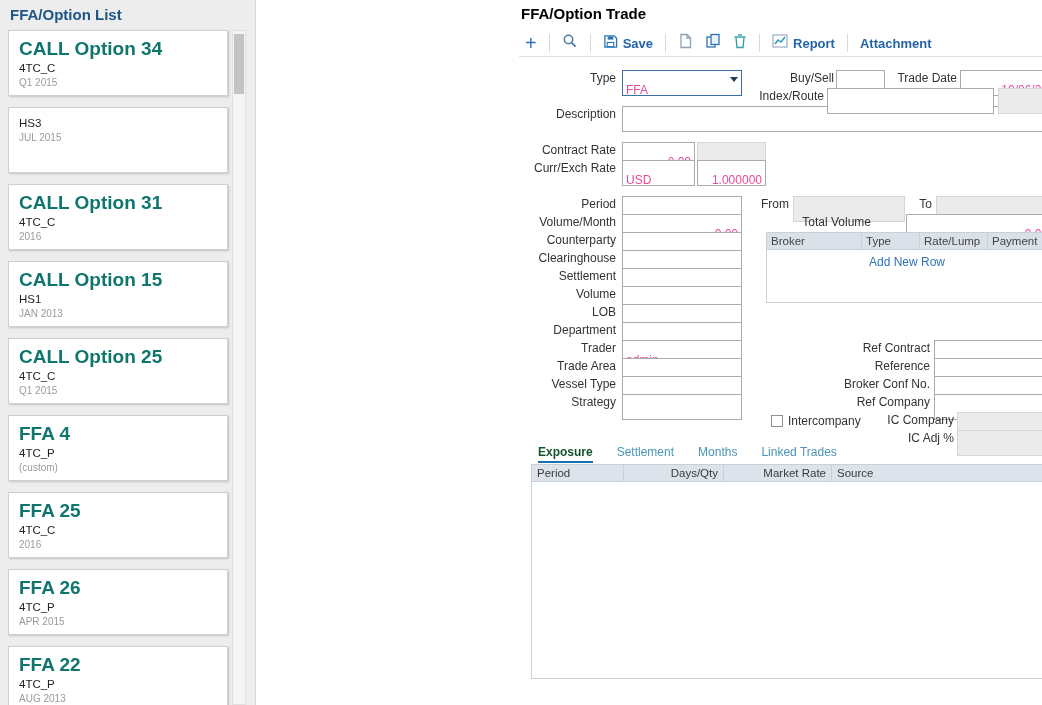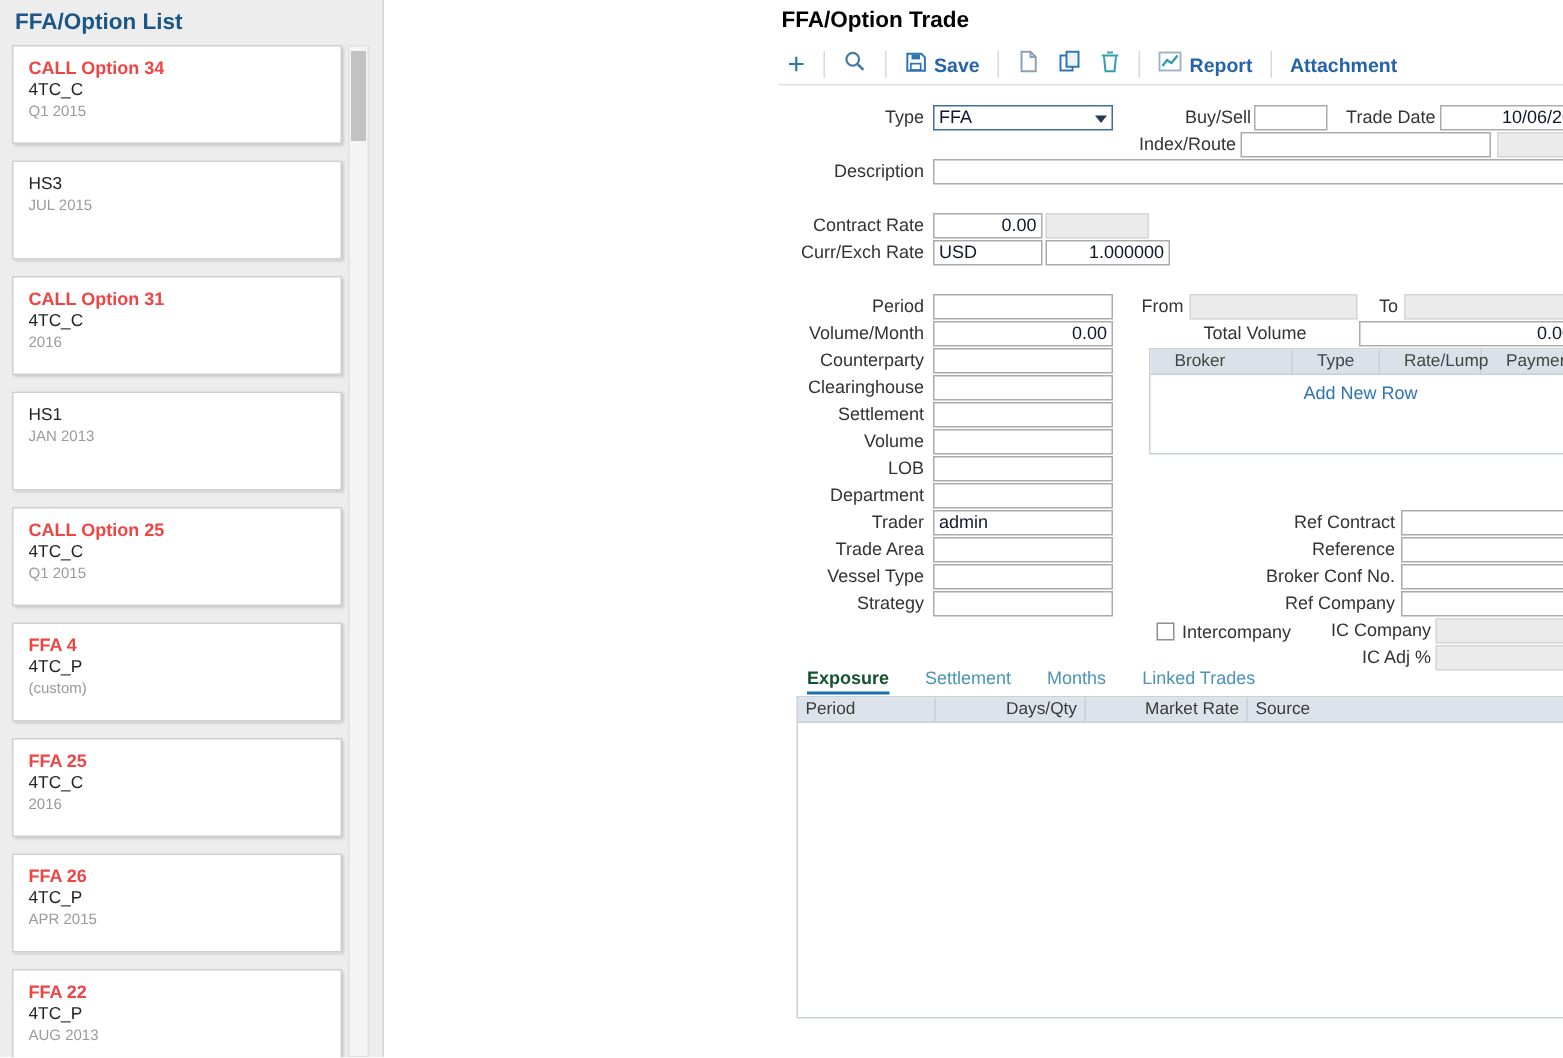--- a/index.html
+++ b/index.html
@@ -4,50 +4,50 @@
 <style>
   * { margin:0; padding:0; box-sizing:border-box; }
   html,body { background:#fff; }
   body { font-family:"Liberation Sans", sans-serif; }
   .app { position:relative; width:1042px; height:705px; overflow:hidden; background:#fff; }
 
   
   .sidebar { position:absolute; left:0; top:0; width:256px; height:705px; background:#ededed; border-right:1px solid #d5d5d5; }
   .sidebar-title { position:absolute; left:10px; top:6px; font-size:15px; font-weight:bold; color:#1b5687; }
   .card { position:absolute; left:8px; width:220px; height:66px; background:#fff; border:1px solid #cfcfcf; box-shadow:1px 1px 2px rgba(0,0,0,0.18); padding:7px 10px; cursor:pointer; }
-  .card-name { font-size:12px; font-weight:bold; color:#ef4444; }
+  .card-name { font-size:19px; font-weight:bold; color:#0f766e; }
   .card-code { font-size:11.5px; color:#222; margin-top:2px; }
   .card-period { font-size:10px; color:#9a9a9a; margin-top:3px; }
   .sb-track { position:absolute; left:232px; top:30px; width:14px; height:675px; background:#f4f4f4; border:1px solid #e0e0e0; }
   .sb-thumb { position:absolute; left:1px; top:3px; width:10px; height:60px; background:#c2c2c2; }
 
   
   .main { position:absolute; left:256px; top:0; width:786px; height:705px; background:#fff; }
   .main-title { position:absolute; left:265px; top:5px; font-size:15px; font-weight:bold; color:#000; }
 
   .toolbar { position:absolute; left:263px; top:30px; width:775px; height:27px; display:flex; align-items:center; gap:12px; padding-left:6px; border-bottom:1px solid #e0e0e0; }
   .tb-sep { width:1px; height:18px; background:#d9d9d9; }
   .tb-btn { display:flex; align-items:center; gap:5px; cursor:pointer; color:#2563a8; font-size:13px; font-weight:600; }
   .tb-plus { font-size:20px; line-height:18px; color:#2e74b5; font-weight:400; cursor:pointer; }
   .tb-ico { display:inline-block; }
 
   
   .lbl { position:absolute; height:17px; line-height:17px; font-size:12px; color:#333; text-align:right; white-space:nowrap; }
   .lbl-l { text-align:left; }
-  .fld { position:absolute; height:17px; line-height:15px; border:1px solid #ababab; background:#fff; font-size:12px; padding:0 3px; color:#0f172a; overflow:hidden; white-space:nowrap; }
+  .fld { position:absolute; height:17px; line-height:15px; border:1px solid #ababab; background:#fff; font-size:12px; padding:12px 3px; color:#ec4899; overflow:hidden; white-space:nowrap; }
   .num { text-align:right; }
   .dis { background:#ebebeb; border-color:#d6d6d6; }
   .combo { border:1px solid #3b6ea5; padding-right:16px; }
   .combo-arrow { position:absolute; right:3px; top:6px; width:0; height:0; border-left:4px solid transparent; border-right:4px solid transparent; border-top:5px solid #243a52; }
   .cb { position:absolute; width:12px; height:12px; border:1px solid #8f8f8f; background:#fff; cursor:pointer; }
 
   
   .btable { position:absolute; left:510px; top:232px; width:293px; height:71px; border:1px solid #c9d0d8; background:#fff; }
   .btable-head { display:flex; height:17px; background:#dae1e9; border-bottom:1px solid #c9d0d8; }
-  .btable-head .bh { font-size:11.5px; color:#444; padding:1px 16px; border-right:1px solid #c9d0d8; line-height:14px; }
+  .btable-head .bh { font-size:11.5px; color:#444; padding:1px 4px; border-right:1px solid #c9d0d8; line-height:14px; }
   .add-row-link { position:absolute; left:0; top:22px; width:280px; text-align:center; color:#2e74b5; font-size:12px; cursor:pointer; }
 
   
   .tabs { position:absolute; left:282px; top:445px; height:18px; display:flex; gap:24px; font-size:12px; }
   .tab { color:#4a94b8; cursor:pointer; padding-bottom:2px; }
   .tab.active { color:#14532d; font-weight:bold; border-bottom:2px solid #1a6fae; }
 
   
   .etable { position:absolute; left:275px; top:464px; width:676px; height:215px; border:1px solid #c9d0d8; background:#fff; }
   .etable-head { display:flex; height:17px; background:#dde3eb; border-bottom:1px solid #c9d0d8; }
@@ -69,20 +69,21 @@
     <div class="card" style="top:107px">
       <div class="card-code">HS3</div>
       <div class="card-period">JUL 2015</div>
     </div>
     <div class="card" style="top:184px">
       <div class="card-name">CALL Option 31</div>
       <div class="card-code">4TC_C</div>
       <div class="card-period">2016</div>
     </div>
     <div class="card" style="top:261px">
+      <div class="card-name">CALL Option 15</div>
       <div class="card-code">HS1</div>
       <div class="card-period">JAN 2013</div>
     </div>
     <div class="card" style="top:338px">
       <div class="card-name">CALL Option 25</div>
       <div class="card-code">4TC_C</div>
       <div class="card-period">Q1 2015</div>
     </div>
     <div class="card" style="top:415px">
       <div class="card-name">FFA 4</div>
@@ -177,21 +178,21 @@
 
     <div class="lbl" style="left:230px;top:106px;width:130px">Description</div>
     <div class="fld" style="left:366px;top:106px;width:434px"></div>
 
     <div class="lbl" style="left:230px;top:142px;width:130px">Contract Rate</div>
     <div class="fld num" style="left:366px;top:142px;width:73px">0.00</div>
     <div class="fld dis" style="left:441px;top:142px;width:69px"></div>
 
     <div class="lbl" style="left:230px;top:160px;width:130px">Curr/Exch Rate</div>
     <div class="fld" style="left:366px;top:160px;width:73px">USD</div>
-    <div class="fld num" style="left:441px;top:160px;width:83px">1.000000</div>
+    <div class="fld num" style="left:441px;top:160px;width:69px">1.000000</div>
 
     <div class="lbl" style="left:230px;top:196px;width:130px">Period</div>
     <div class="fld" style="left:366px;top:196px;width:120px"></div>
 
     <div class="lbl" style="left:230px;top:214px;width:130px">Volume/Month</div>
     <div class="fld num" style="left:366px;top:214px;width:120px">0.00</div>
 
     <div class="lbl" style="left:230px;top:232px;width:130px">Counterparty</div>
     <div class="fld" style="left:366px;top:232px;width:120px"></div>
 

